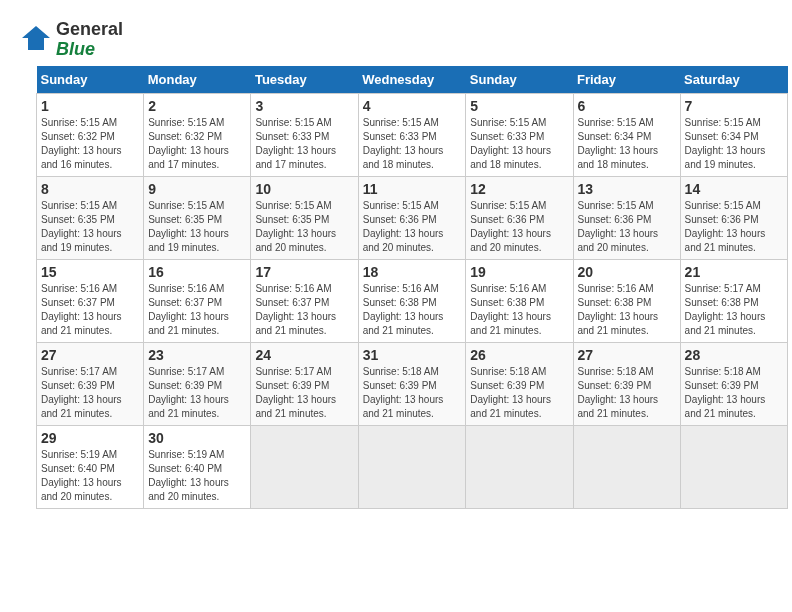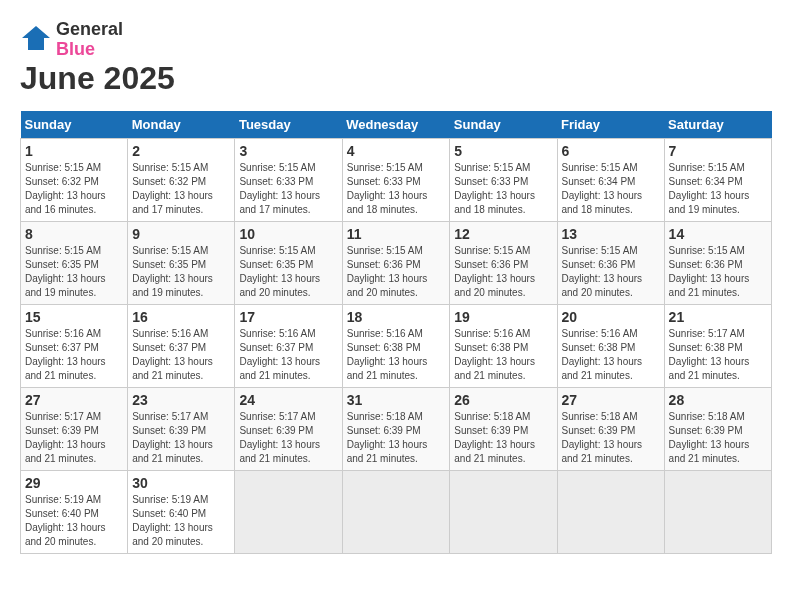--- a/index.html
+++ b/index.html
@@ -7,50 +7,50 @@
       font-family: Arial, sans-serif;
       background: #fff;
       width: 792px;
       min-height: 612px;
       padding: 20px;
     }
     .header {
       display: flex;
       justify-content: space-between;
       align-items: flex-start;
-      margin-bottom: 14px;
-      flex-direction: column;
+      margin-bottom: 6px;
     }
     .logo {
       display: flex;
       align-items: center;
     }
     .logo-text {
       font-size: 18px;
       font-weight: bold;
       line-height: 1.1;
     }
     .logo-general { color: #333; }
-    .logo-blue { color: #ec4899; }
+    .logo-blue { color: #15803d; font-style: italic; }
     .title-block {
       text-align: right;
     }
     .month-title {
       font-size: 32px;
       font-weight: bold;
       color: #333;
     }
     .location {
       font-size: 14px;
       color: #555;
     }
     table {
       width: 100%;
       border-collapse: collapse;
       font-size: 10.5px;
+      margin-left: 16px;
     }
     th {
       background-color: #1a6eb5;
       color: white;
       padding: 6px 4px;
       text-align: left;
       font-size: 13px;
       font-weight: bold;
     }
     td {
@@ -88,21 +88,20 @@
       <svg width="32" height="28" viewBox="0 0 32 28">
         <polygon points="16,2 30,14 24,14 24,26 8,26 8,14 2,14" fill="#1a6eb5"></polygon>
       </svg>
     </div>
     <div class="logo-text" style="margin-left:4px;">
       <span class="logo-general">General</span><br>
       <span class="logo-blue">Blue</span>
     </div>
   </div>
   <div class="title-block">
-    <div class="month-title">June 2025</div>
   </div>
 </div>
 
 <table>
   <thead>
     <tr>
       <th>Sunday</th>
       <th>Monday</th>
       <th>Tuesday</th>
       <th>Wednesday</th>

